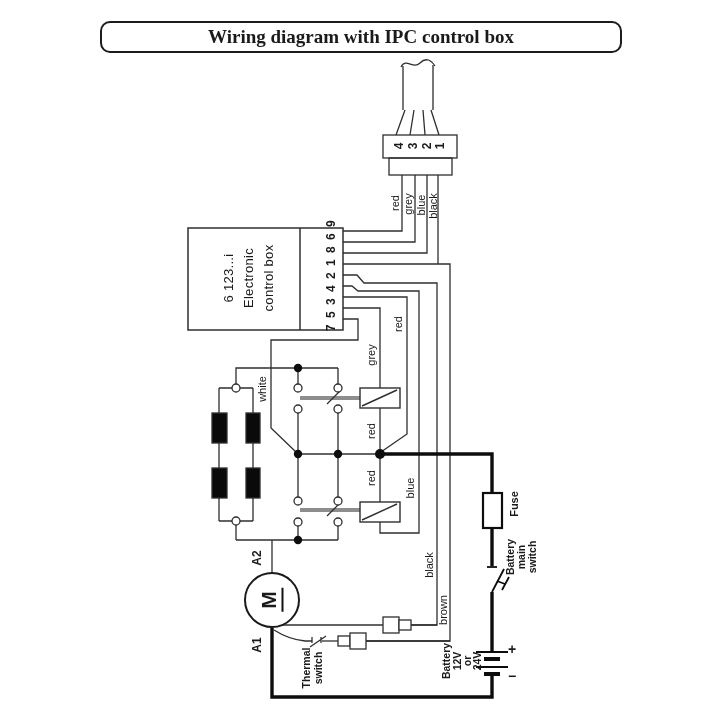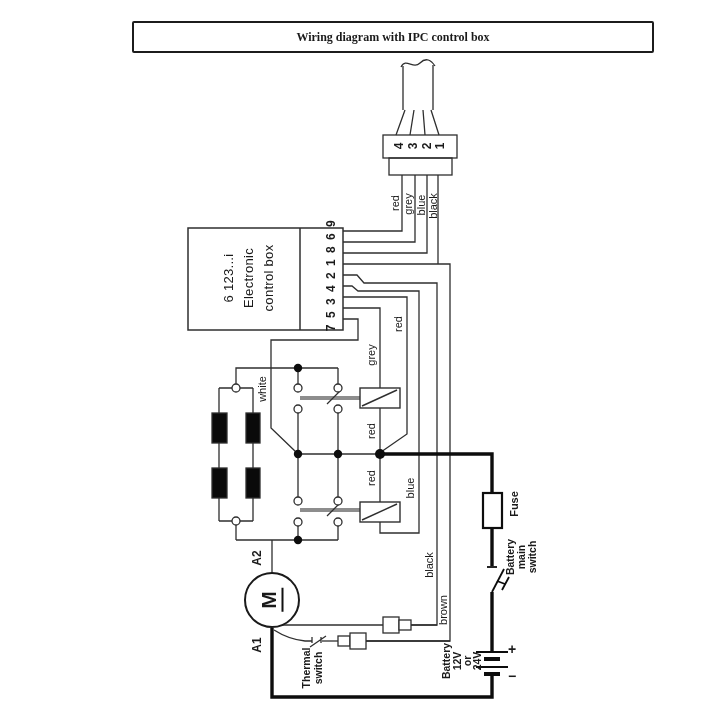--- a/index.html
+++ b/index.html
@@ -8,23 +8,23 @@
   #linework{position:absolute;left:0;top:0;}
   .lbl{position:absolute;white-space:nowrap;transform:translate(-50%,-50%);
        font-size:11px;line-height:1;color:#1a1a1a;}
   .rot{transform:translate(-50%,-50%) rotate(-90deg);}
   .b{font-weight:bold;}
   .pin{font-size:12px;font-weight:bold;}
   .small{font-size:10.5px;}
   .cb-text{font-size:13px;letter-spacing:.3px;}
   .pinrow{font-size:12px;font-weight:bold;letter-spacing:1.5px;}
   .title-box{position:absolute;left:100px;top:21px;width:518px;height:28px;
-             border:2px solid #1c1c1c;border-radius:2px;display:flex;
+             border:2px solid #1c1c1c;border-radius:10px;display:flex;
              align-items:center;justify-content:center;
-             font-family:"Liberation Serif",serif;font-size:12px;font-weight:bold;margin-left:32px;}
+             font-family:"Liberation Serif",serif;font-size:19px;font-weight:bold;}
   .motor-m{position:absolute;transform:translate(-50%,-50%) rotate(-90deg);
            font-size:21px;font-weight:bold;border-bottom:2px solid #111;
            padding:0 3px 1px 3px;}
   .sign{font-size:14px;font-weight:bold;}
 </style>
 </head>
 <body>
 
 <div id="stage">
 

